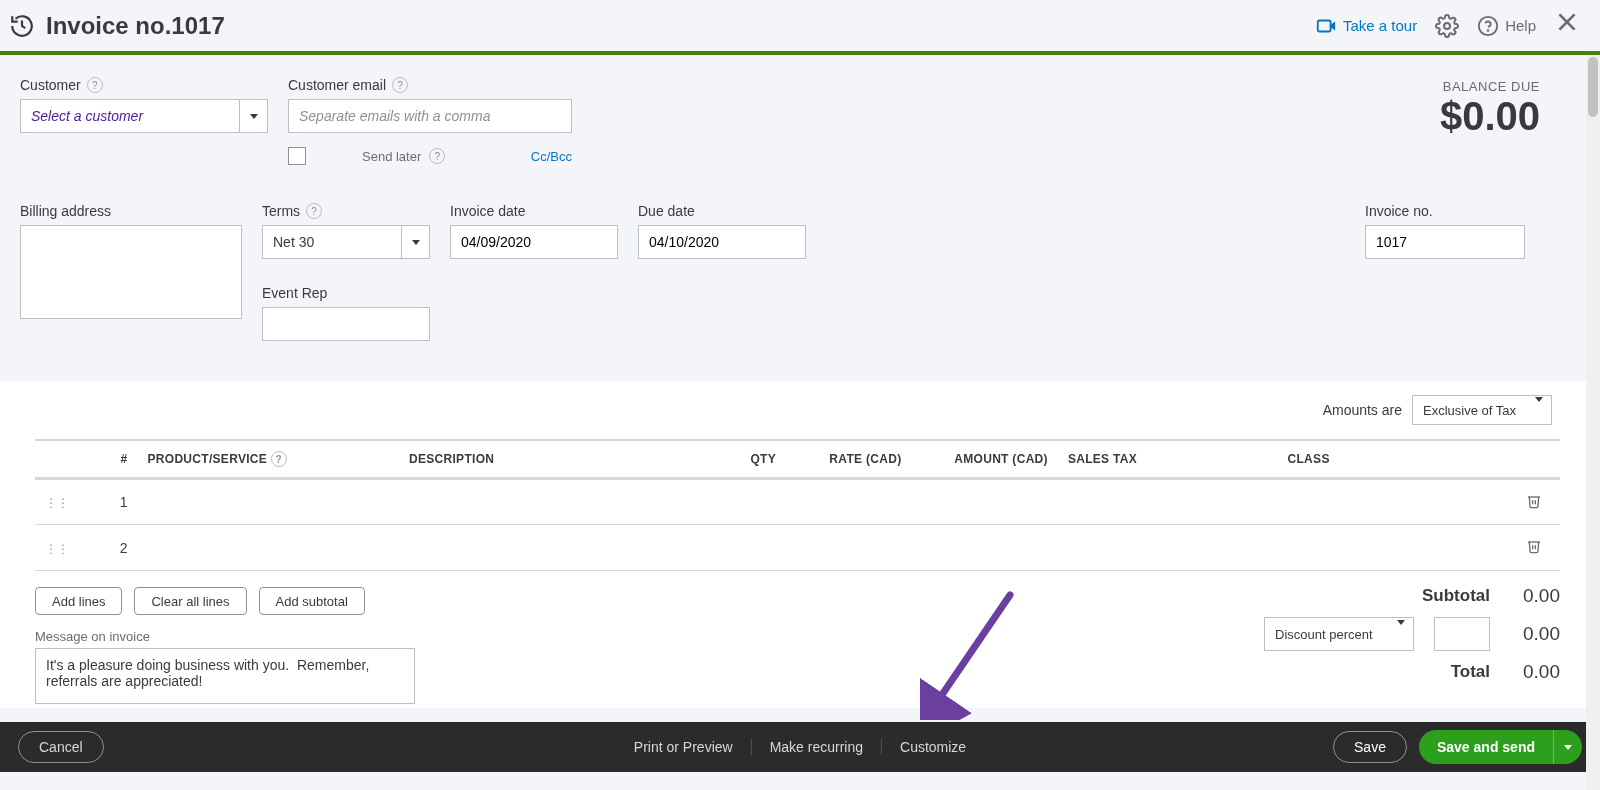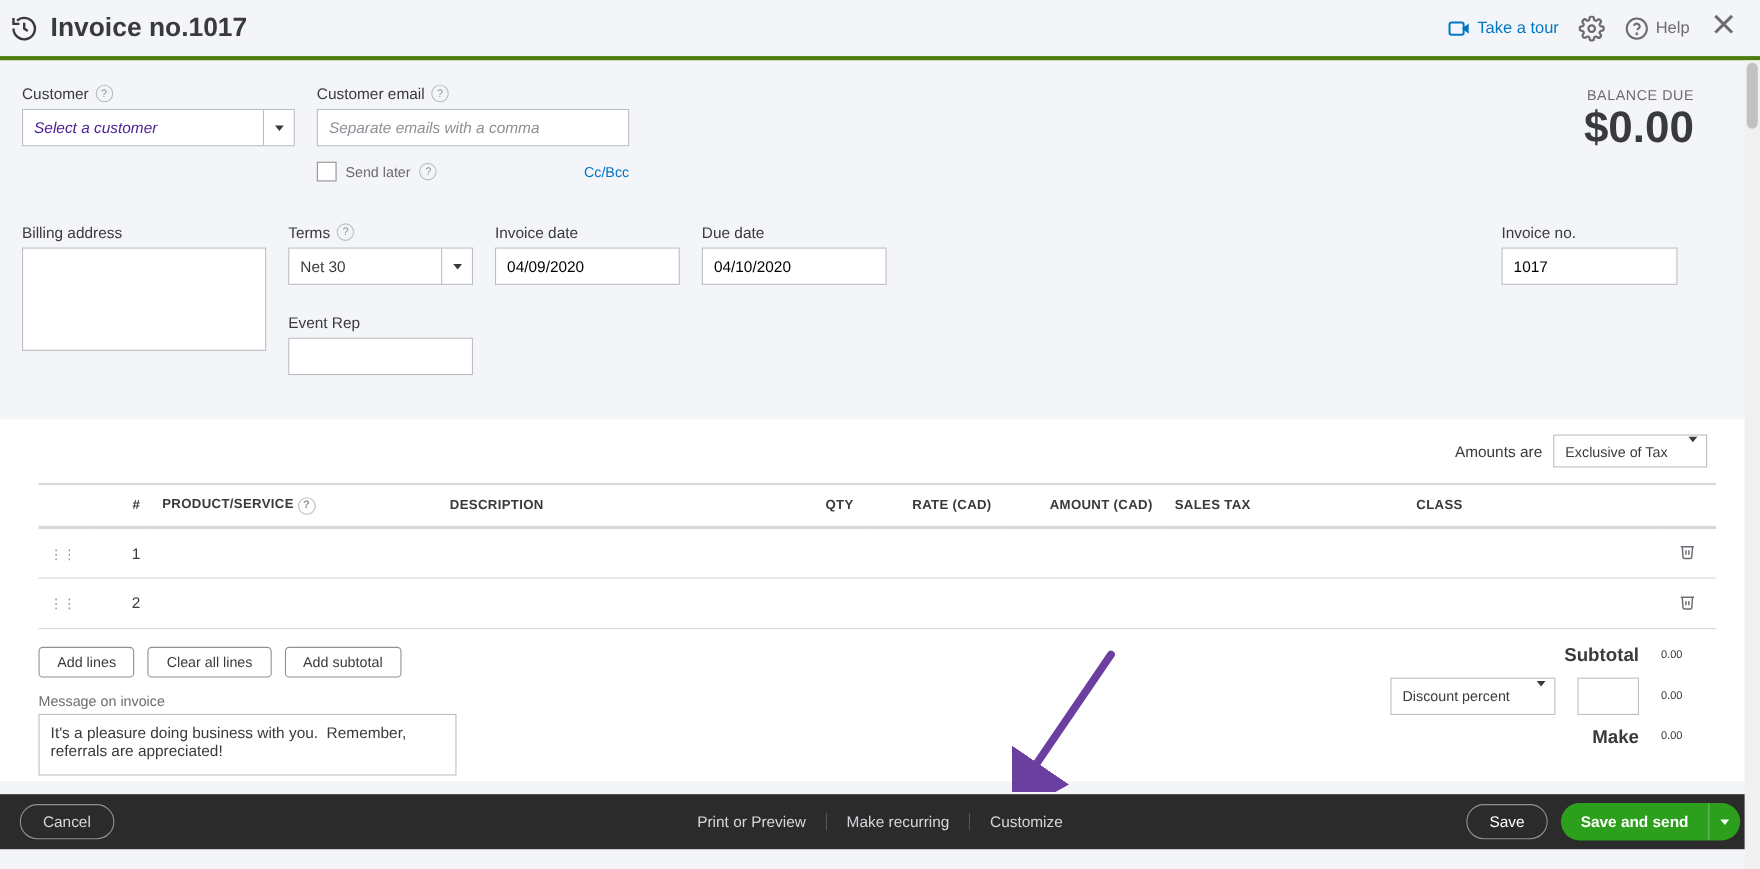--- a/index.html
+++ b/index.html
@@ -27,21 +27,21 @@
 .select-input .text { flex: 1; padding: 0 10px; font-size: 14px; color: #393a3d; }
 .select-input .placeholder { color: #4c1d95; font-style: italic; }
 .select-caret { width: 28px; height: 100%; border-left: 1px solid #babec5; display: flex; align-items: center; justify-content: center; }
 .caret-down { width: 0; height: 0; border-left: 4px solid transparent; border-right: 4px solid transparent; border-top: 5px solid #393a3d; }
 
 .text-input { height: 34px; background: #fff; border: 1px solid #babec5; padding: 0 10px; font-size: 14px; }
 .text-input::placeholder { color: #8d9096; font-style: italic; }
 
 .send-later-row { display: flex; align-items: center; gap: 8px; margin-top: 8px; }
 .checkbox { width: 18px; height: 18px; border: 1px solid #8d9096; background: #fff; }
-.send-later-label { font-size: 13px; color: #6b6c72; }
+.send-later-label { font-size: 13px; color: #6b6c72; margin-left: 48px; }
 .ccbcc { margin-left: auto; color: #0077c5; font-size: 13px; cursor: pointer; }
 
 .balance-wrap { position: absolute; right: 60px; top: 24px; text-align: right; }
 .balance-label { font-size: 13px; color: #6b6c72; letter-spacing: 0.5px; }
 .balance-amount { font-size: 40px; font-weight: 700; color: #393a3d; }
 
 .row2 { display: flex; gap: 20px; margin-top: 38px; align-items: flex-start; }
 .billing-area { width: 222px; height: 94px; background: #fff; border: 1px solid #babec5; resize: none; padding: 6px; font-size: 14px; }
 
 .invoice-no-group { margin-left: auto; margin-right: 35px; }
@@ -61,21 +61,21 @@
 .pill-btn { height: 28px; padding: 0 16px; background: #fff; border: 1px solid #8d9096; border-radius: 4px; font-size: 13px; color: #393a3d; cursor: pointer; }
 
 .bottom-grid { display: flex; margin-top: 14px; gap: 40px; }
 .msg-col { flex: 0 0 380px; }
 .msg-label { font-size: 13px; color: #6b6c72; margin-bottom: 4px; }
 .msg-text { width: 100%; height: 56px; border: 1px solid #babec5; padding: 8px 10px; font-size: 14px; color: #393a3d; resize: none; }
 
 .totals-col { margin-left: auto; width: 360px; }
 .tot-row { display: flex; align-items: center; justify-content: flex-end; gap: 20px; margin-bottom: 10px; }
 .tot-label { font-size: 17px; font-weight: 600; color: #393a3d; }
-.tot-val { font-size: 10px; color: #393a3d; min-width: 50px; text-align: left; }
+.tot-val { font-size: 19px; color: #393a3d; min-width: 50px; text-align: right; }
 .discount-select { width: 150px; height: 34px; }
 .discount-input { width: 56px; height: 34px; border: 1px solid #babec5; }
 
 .footer { position: absolute; bottom: 18px; left: 0; right: 0; height: 50px; background: #2b2b2b; display: flex; align-items: center; padding: 0 18px; }
 .cancel-btn { height: 32px; padding: 0 20px; border: 1px solid #8d9096; border-radius: 16px; background: transparent; color: #d4d7dc; font-size: 14px; cursor: pointer; }
 .footer-center { position: absolute; left: 50%; transform: translateX(-50%); display: flex; }
 .footer-link { color: #d4d7dc; font-size: 14px; padding: 0 18px; cursor: pointer; border-right: 1px solid #555; }
 .footer-link:last-child { border-right: none; }
 .footer-right { margin-left: auto; display: flex; gap: 12px; align-items: center; }
 .save-btn { height: 32px; padding: 0 20px; border: 1px solid #8d9096; border-radius: 16px; background: transparent; color: #fff; font-size: 14px; cursor: pointer; }
@@ -289,21 +289,21 @@
       </div>
       <div class="tot-row">
         <div class="select-input discount-select">
           <span class="text" style="font-size:13px">Discount percent</span>
           <span style="padding:0 8px"><span class="caret-down"></span></span>
         </div>
         <input class="discount-input" style="">
         <span class="tot-val">0.00</span>
       </div>
       <div class="tot-row">
-        <span class="tot-label">Make</span>
+        <span class="tot-label">Total</span>
         <span class="tot-val">0.00</span>
       </div>
     </div>
   </div>
 </div>
 
 <svg class="arrow-annotation" width="100" height="130">
   <defs>
       <marker id="ah" markerWidth="10" markerHeight="10" refX="2" refY="5" orient="auto">
         <path d="M0,0 L10,5 L0,10 Z" fill="#6b3fa0"></path>

